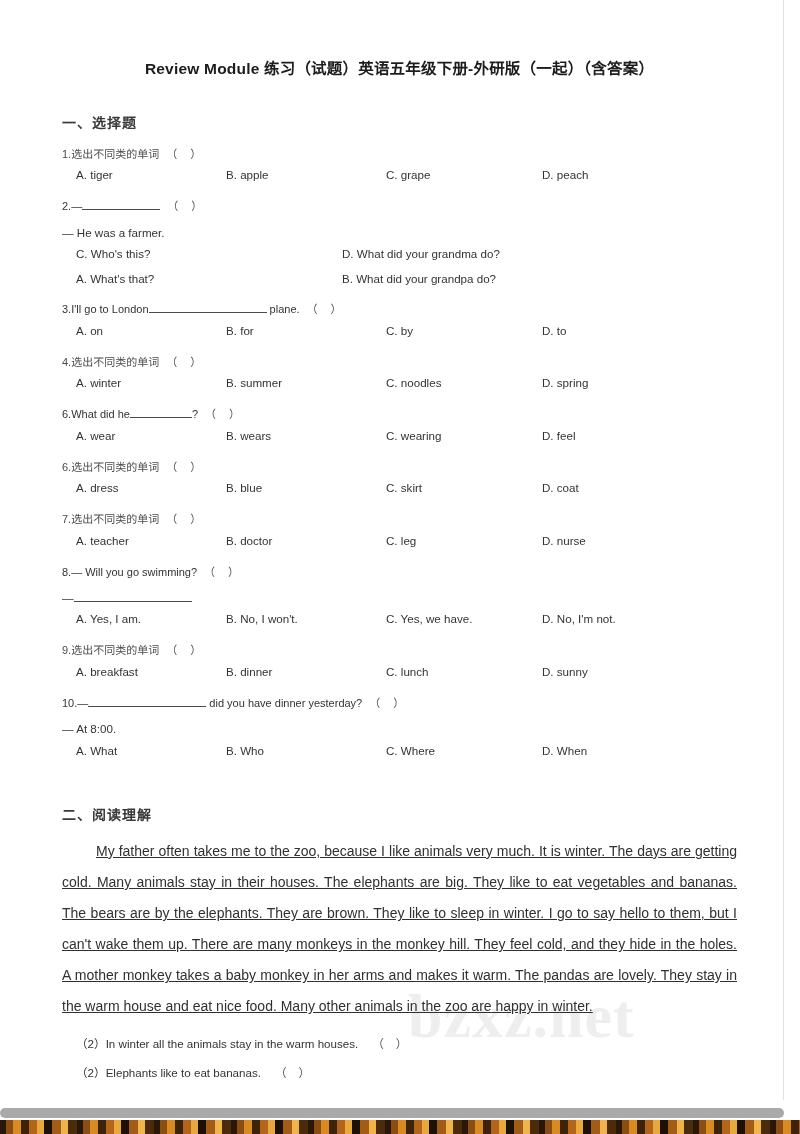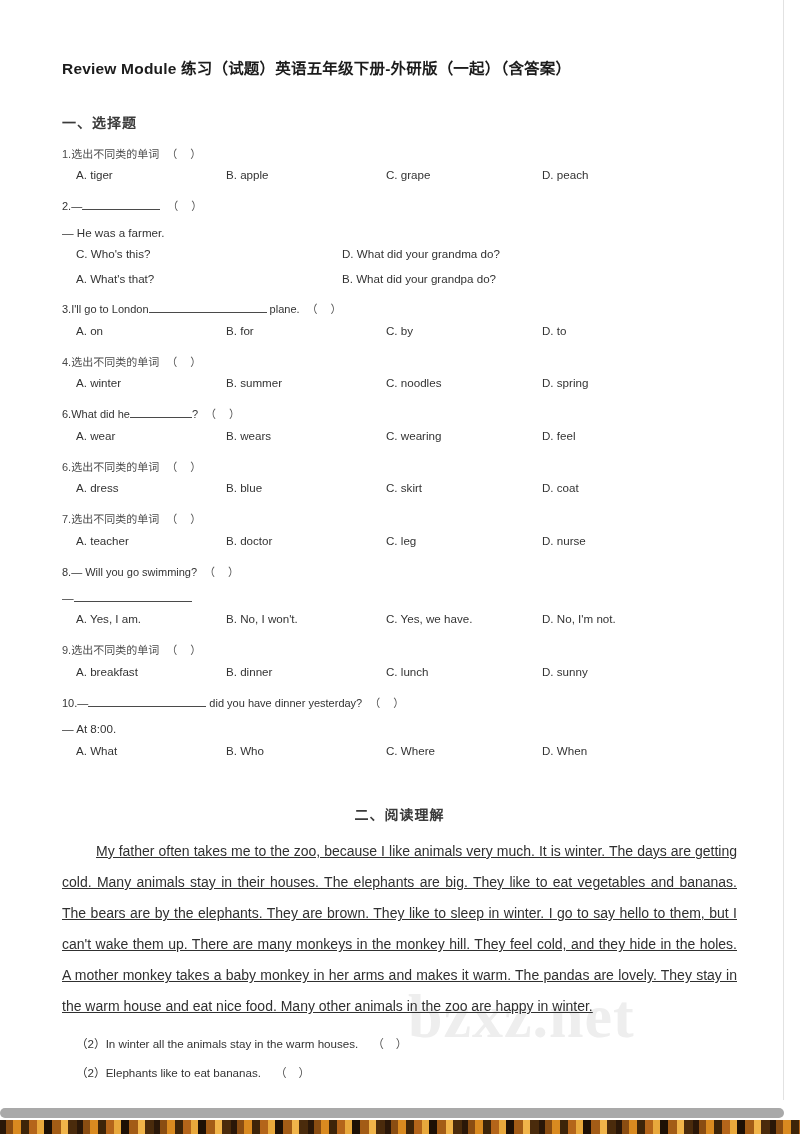--- a/index.html
+++ b/index.html
@@ -50,21 +50,21 @@
   
   #content {
     position: relative;
     z-index: 2;
     padding: 0 46px 0 62px;
   }
 
   .doc-title {
     margin: 0;
     padding-top: 58px;
-    text-align: left;
+    text-align: center;
     font-size: 15.5px;
     font-weight: bold;
     letter-spacing: 0.2px;
     color: #1c1c1c;
     line-height: 1.4;
   }
 
   .section-heading {
     margin: 0;
     padding-top: 32px;
@@ -298,21 +298,21 @@
       <span>did you have dinner yesterday?</span><span class="paren">（）</span>
     </div>
     <div class="q-subline">— At 8:00.</div>
     <div class="options">
       <span class="opt c1">A. What</span>
       <span class="opt c2">B. Who</span>
       <span class="opt c3">C. Where</span>
       <span class="opt c4">D. When</span>
     </div>
 
-    <h2 class="section-heading" style="padding-top:40px;text-align:center;">二、阅读理解</h2>
+    <h2 class="section-heading" style="padding-top:40px;">二、阅读理解</h2>
 
 
     <div class="passage">My father often takes me to the zoo, because I like animals very much. It is winter. The days are getting cold. Many animals stay in their houses. The elephants are big. They like to eat vegetables and bananas. The bears are by the elephants. They are brown. They like to sleep in winter. I go to say hello to them, but I can't wake them up. There are many monkeys in the monkey hill. They feel cold, and they hide in the holes. A mother monkey takes a baby monkey in her arms and makes it warm. The pandas are lovely. They stay in the warm house and eat nice food. Many other animals in the zoo are happy in winter.</div>
 
     <div class="sub-item">
       <span>（2）In winter all the animals stay in the warm houses.</span><span class="paren">（）</span>
     </div>
     <div class="sub-item">
       <span>（2）Elephants like to eat bananas.</span><span class="paren">（）</span>
     </div>

